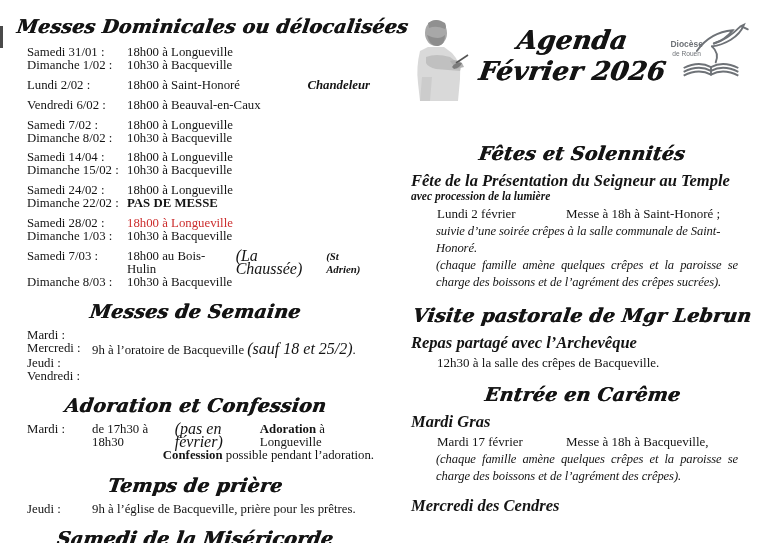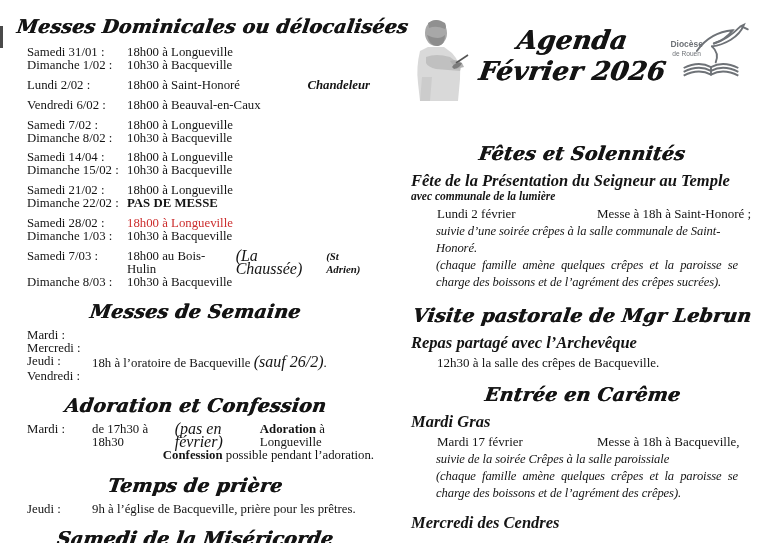--- a/index.html
+++ b/index.html
@@ -40,21 +40,21 @@
   
   .header-flex{display:flex;align-items:flex-start;margin:17px 0 0 -14px;}
   .title-block{flex:1;text-align:center;margin-top:8px;}
   .title-line .sh{font-size:26px;line-height:31px;transform:skewX(-9deg);}
   .logo-box{width:86px;flex:none;margin-top:2px;}
   .statue-box{width:70px;flex:none;margin-left:9px;}
 
   .sec-fetes{margin-top:37px;}
   .ev-title{font-weight:bold;font-style:italic;font-size:16.5px;line-height:18px;}
   .ev-note{font-weight:bold;font-style:italic;font-size:11.5px;line-height:13px;}
-  .r-event{display:flex;padding-left:26px;font-size:13px;line-height:16.5px;margin-top:3px;gap:31px;}
+  .r-event{display:flex;padding-left:26px;font-size:13px;line-height:16.5px;margin-top:3px;}
   .r-date{width:129px;flex:none;}
   .r-info{flex:1;}
   .r-detail{font-style:italic;font-size:12.6px;line-height:17px;padding-left:25px;width:302px;
             letter-spacing:-0.1px;}
   .justify{text-align:justify;}
   .sec-visite{margin-top:13px;}
   .sec-careme{margin-top:12px;} .mt6{margin-top:6px;} .mt12{margin-top:12px;}
 </style>
 </head>
 <body>
@@ -111,21 +111,21 @@
         <span>18h00 à Longueville</span>
       </div>
       <div class="row">
         <span class="lbl">Dimanche 15/02 :</span>
         <span>10h30 à Bacqueville</span>
       </div>
     </div>
 
     <div class="group">
       <div class="row">
-        <span class="lbl">Samedi 21/02 :</span>
+        <span class="lbl">Samedi 24/02 :</span>
         <span>18h00 à Longueville</span>
       </div>
       <div class="row">
         <span class="lbl">Dimanche 22/02 :</span>
         <span class="bold">PAS DE MESSE</span>
       </div>
     </div>
 
     <div class="group">
       <div class="row">
@@ -154,24 +154,24 @@
     <div class="center h-mid">
       <span class="sh">Messes de Semaine</span>
     </div>
 
     <div class="sem">
       <div class="row">
         <span class="lbl2">Mardi :</span>
       </div>
       <div class="row">
         <span class="lbl2">Mercredi :</span>
+        <span><span>9h à l’oratoire de Bacqueville </span><span class="it-sm">(sauf 18 et 25/2)</span><span>.</span></span>
       </div>
       <div class="row">
         <span class="lbl2">Jeudi :</span>
-        <span><span>18h à l’oratoire de Bacqueville </span><span class="it-sm">(sauf 26/2)</span><span>.</span></span>
       </div>
       <div class="row">
         <span class="lbl2">Vendredi :</span>
       </div>
     </div>
 
     <div class="center h-mid">
       <span class="sh">Adoration et Confession</span>
     </div>
 
@@ -240,21 +240,21 @@
           <text x="4" y="39" font-size="7" fill="#6e7277" font-family="Liberation Sans, sans-serif">de Rouen</text>
         </svg>
       </div>
     </div>
 
     <div class="sec-fetes">
       <div class="center h-right">
         <span class="sh">Fêtes et Solennités</span>
       </div>
       <div class="ev-title">Fête de la Présentation du Seigneur au Temple</div>
-      <div class="ev-note">avec communale de la lumière</div>
+      <div class="ev-note">avec procession de la lumière</div>
       <div class="r-event">
         <span class="r-date">Lundi 2 février</span>
         <span class="r-info">Messe à 18h à Saint-Honoré ;</span>
       </div>
       <div class="r-detail">suivie d’une soirée crêpes à la salle communale de Saint-Honoré.</div>
       <div class="r-detail justify">(chaque famille amène quelques crêpes et la paroisse se charge des boissons et de l’agrément des crêpes sucrées).</div>
     </div>
 
     <div class="sec-visite">
       <div class="center h-right">
@@ -269,20 +269,19 @@
     <div class="sec-careme">
       <div class="center h-right">
         <span class="sh">Entrée en Carême</span>
       </div>
 
       <div class="ev-title mt6">Mardi Gras</div>
       <div class="r-event">
         <span class="r-date">Mardi 17 février</span>
         <span class="r-info">Messe à 18h à Bacqueville,</span>
       </div>
-      <div class="r-detail">suivie de la soirée Crêpes à la salle paroissiale</div>
       <div class="r-detail justify">(chaque famille amène quelques crêpes et la paroisse se charge des boissons et de l’agrément des crêpes).</div>
 
       <div class="ev-title mt12">Mercredi des Cendres</div>
 
     </div>
   </div>
 </div>
 
 </body></html>

